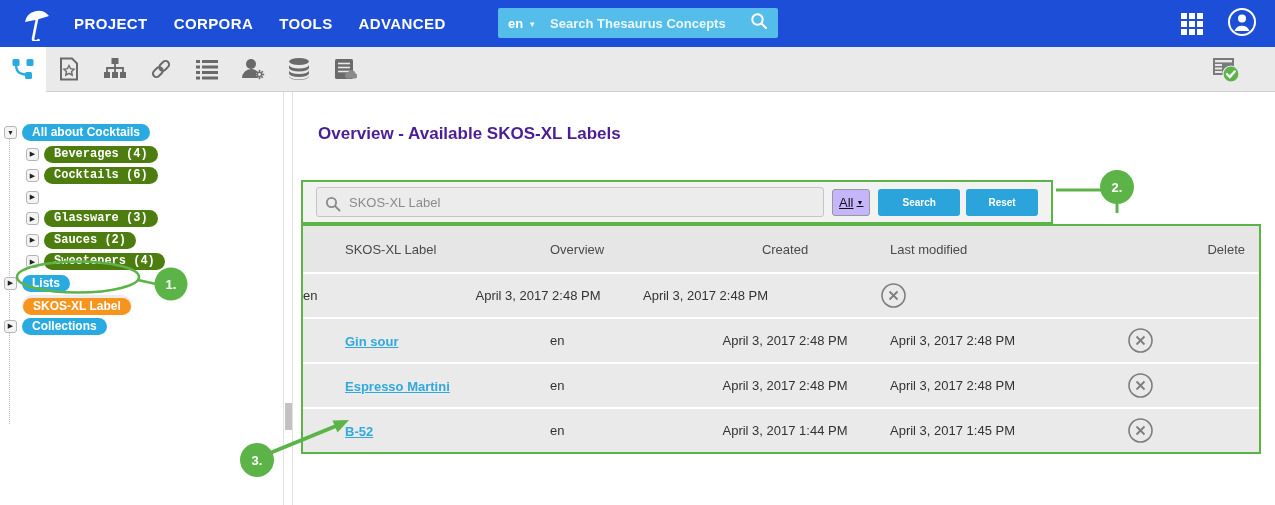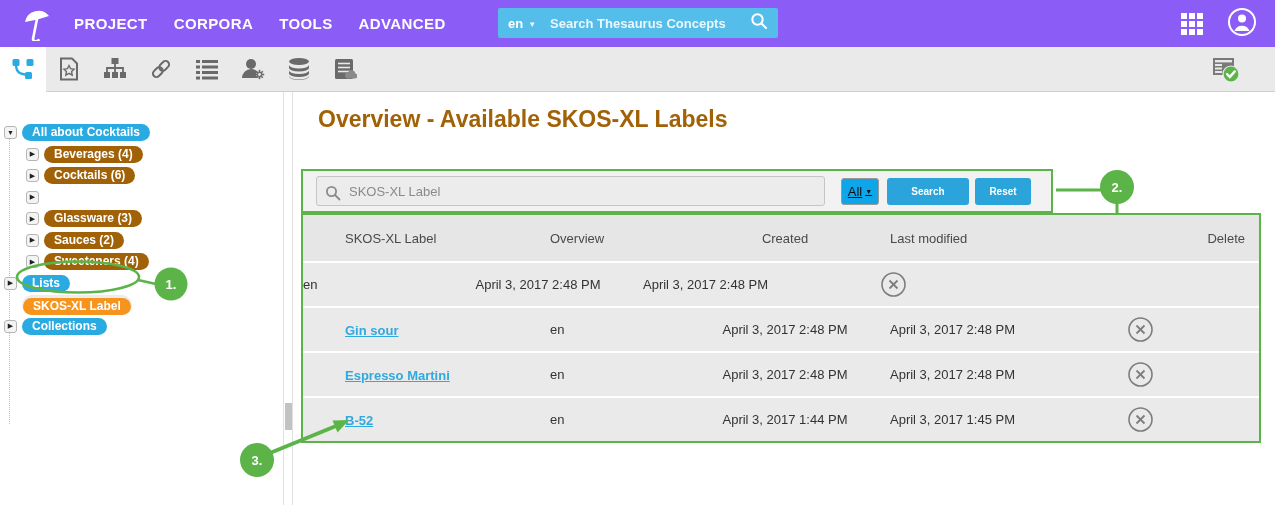--- a/index.html
+++ b/index.html
@@ -3,21 +3,21 @@
 <meta charset="utf-8">
 <style>
   * { margin:0; padding:0; box-sizing:border-box; }
   html,body { width:1275px; height:505px; }
   body {
     font-family:"Liberation Sans", sans-serif;
     background:#fff; position:relative; overflow:hidden;
   }
   
   .topbar {
-    height:47px; background:#8b5cf6; display:flex; align-items:center;
+    height:47px; background:#1d4ed8; display:flex; align-items:center;
     position:relative; color:#fff;
   }
   .logo { width:46px; height:47px; display:flex; align-items:center; justify-content:center; margin-left:14px; }
   .nav { display:flex; gap:26px; margin-left:14px; }
   .nav-item { font-size:15px; font-weight:bold; letter-spacing:.4px; color:#fff; cursor:pointer; }
   .top-search {
     position:absolute; left:498px; top:8px; width:280px; height:30px;
     background:#54bde9; border-radius:2px; display:flex; align-items:center; padding:0 10px;
   }
   .top-search .lang { font-size:13px; font-weight:bold; color:#fff; }
@@ -44,50 +44,50 @@
   .expander {
     width:13px; height:13px; border:1px solid #b5b5b5; border-radius:3px; background:#f4f4f4;
     display:flex; align-items:center; justify-content:center; font-size:7px; color:#222;
     margin-right:5px; cursor:pointer; flex:0 0 13px;
   }
   .pill {
     color:#fff; font-size:12px; font-weight:bold; padding:1px 10px 2px; border-radius:10px;
     white-space:nowrap; cursor:pointer;
   }
   .pill.cyan { background:#29abe2; }
-  .pill.purple { background:#a16207; }
+  .pill.purple { background:#4d7c0f;font-family:Liberation Mono, monospace; }
   .pill.orange { background:#f7941e; }
   .sel-wrap { background:#ececec; border-radius:10px; padding:1px; }
   .splitter { width:10px; border-left:1px solid #e2e2e2; border-right:1px solid #e2e2e2; position:relative; }
   .splitter .thumb { position:absolute; left:1px; top:311px; width:7px; height:27px; background:#c2c2c2; cursor:pointer; }
   .main { flex:1; padding:14px 0 0 8px; }
-  .page-title { color:#a16207; font-size:23px; font-weight:bold; margin:0 0 0 17px; }
+  .page-title { color:#4c1d95; font-size:17px; font-weight:bold; margin:18px 0 0 17px; }
   
   .search-panel {
     margin-top:36px; width:752px; height:44px; border:2px solid #5cb449;
     background:#f2f2f2; display:flex; align-items:center; padding:0 13px; position:relative;
   }
   .filter-input {
     width:509px; height:30px; background:#ececec; border:1px solid #c5c5c5; border-radius:3px;
     font-size:13px; color:#8a8a8a; padding-left:32px; font-family:"Liberation Sans",sans-serif;
   }
   .filter-input::placeholder { color:#8a8a8a; }
   .input-mag { position:absolute; left:22px; top:14px; }
   .all-select {
-    width:38px; height:27px; background:#0ea5e9; border:1px solid #999; border-radius:3px;
-    margin-left:16px; display:flex; align-items:center; justify-content:center; gap:3px;
+    width:38px; height:27px; background:#c4b5fd; border:1px solid #999; border-radius:3px;
+    margin-left:8px; display:flex; align-items:center; justify-content:center; gap:3px;
     font-size:13px; color:#111; cursor:pointer;text-decoration:underline;
   }
   .all-select .caret { font-size:7px; margin-top:1px; }
   .btn {
     height:27px; background:#2aa4da; border:none; border-radius:3px; color:#fff;
     font-size:10px; font-weight:bold; cursor:pointer; font-family:"Liberation Sans",sans-serif;
   }
   .btn.search { width:82px; margin-left:8px; }
-  .btn.reset { width:56px; margin-left:6px; }
+  .btn.reset { width:72px; margin-left:6px; }
   
   .table-box { width:960px; border:2px solid #5cb449; background:#fff; }
   .trow { display:flex; align-items:center; height:45px; background:#eaeaea; border-top:2px solid #fff; }
   .trow.head { background:#e6e6e6; border-top:none; height:46px; }
   .c1 { flex:0 0 247px; padding-left:42px; }
   .c2 { flex:0 0 130px; }
   .c3 { flex:0 0 210px;text-align:center; }
   .c4 { flex:0 0 235px; }
   .c5 { flex:1; display:flex; align-items:center; }
   .trow.head .c5 { justify-content:flex-end; padding-right:14px; }

